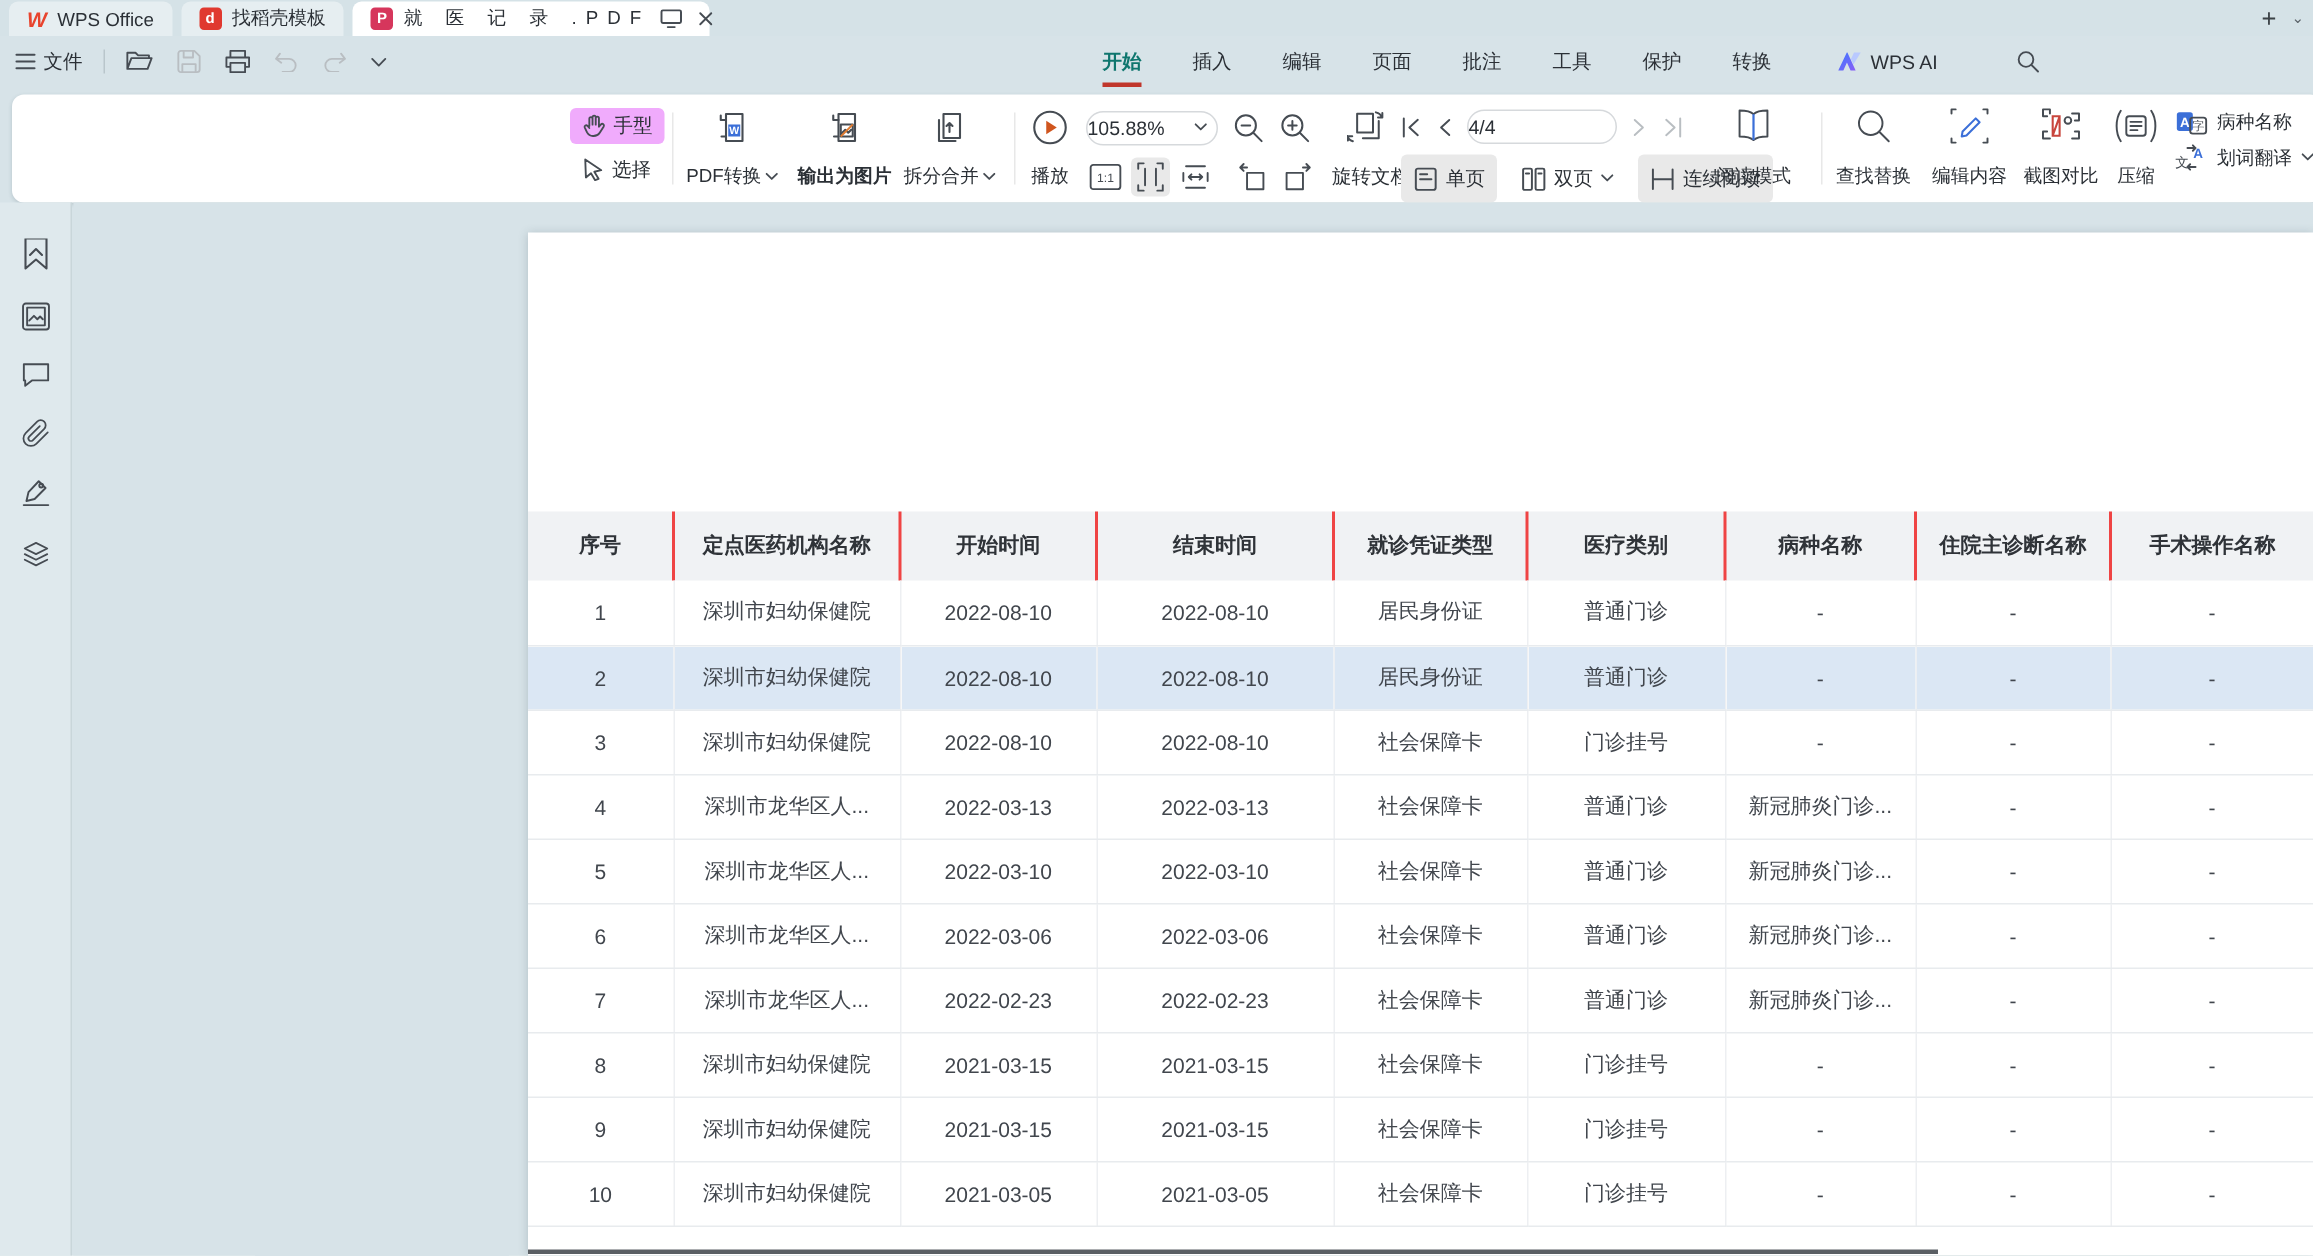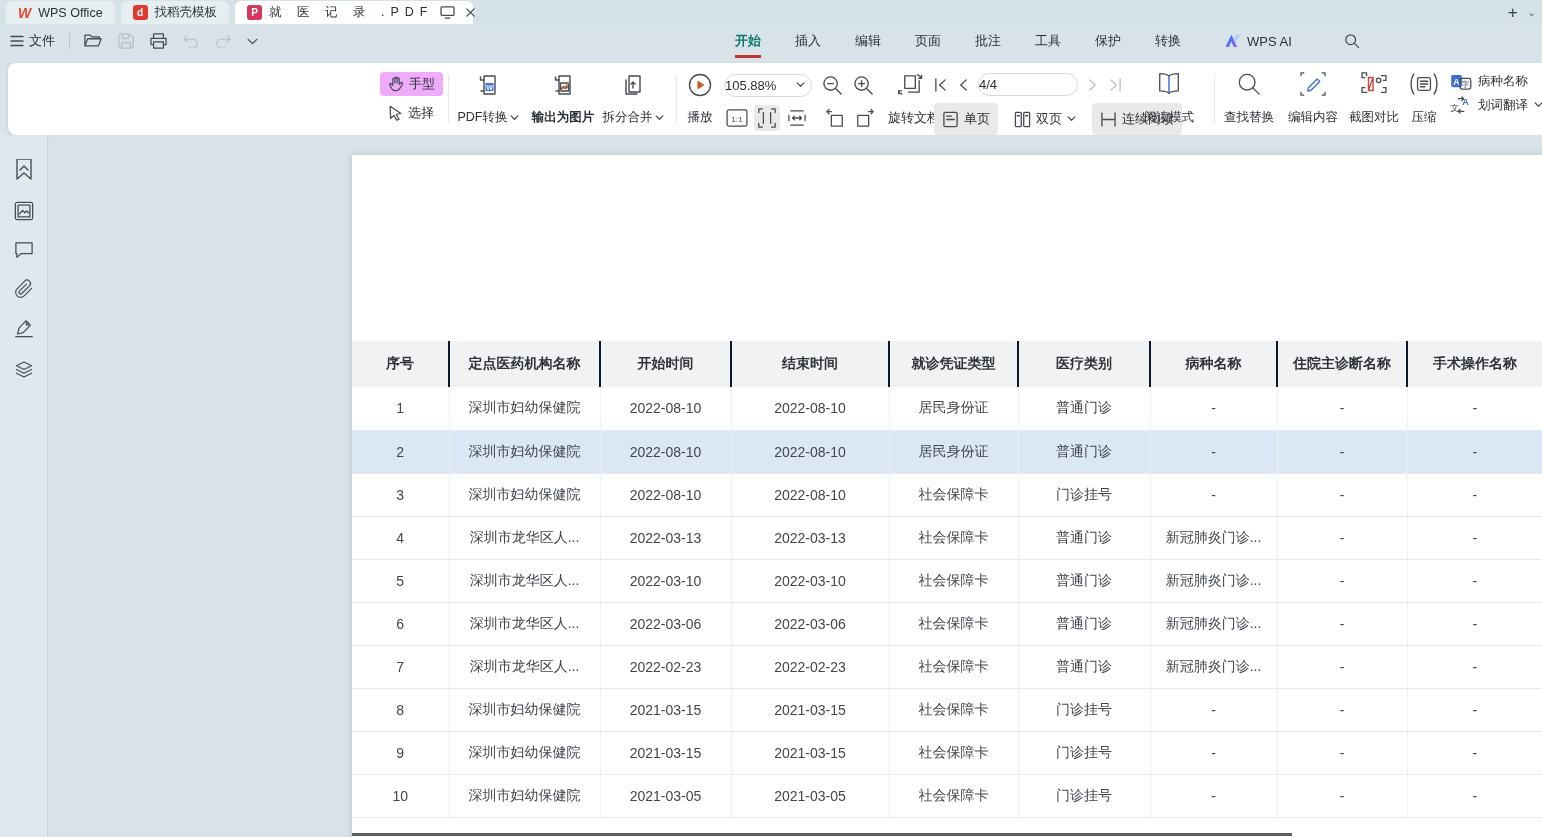--- a/index.html
+++ b/index.html
@@ -55,21 +55,21 @@
   .tr-stack .row { display:flex; align-items:center; gap:6px; white-space:nowrap; }
 
   
   .siderail { position:absolute; left:0; top:135px; width:48px; bottom:0; background:#dfe9ed; border-right:1px solid #c9d6da;
     display:flex; flex-direction:column; align-items:center; gap:20px; padding-top:24px; }
   .canvas { position:absolute; left:49px; top:135px; right:0; bottom:0; background:#d7e3e8; }
   .page { position:absolute; left:303px; top:20px; width:1190px; height:682px; background:#ffffff; box-shadow:0 0 6px rgba(60,80,90,.25); }
 
   
   table.rec { border-collapse:collapse; table-layout:fixed; width:1190px; position:absolute; left:0; top:186px; font-size:14px; color:#41464d; }
-  table.rec th { background:#f0f2f4; font-weight:bold; color:#2f3338; height:46px; border-right:2px solid #0f172a; font-size:14px; }
+  table.rec th { background:#f0f2f4; font-weight:bold; color:#2f3338; height:46px; border-right:2px solid #ef4444; font-size:14px; }
   table.rec th:last-child { border-right:none; }
   table.rec td { height:43px; text-align:center; border-bottom:1px solid #e8ebee; border-right:1px solid #edeff2; background:#fff; white-space:nowrap; overflow:hidden; }
   table.rec td:last-child { border-right:none; }
   table.rec tr.hl td { background:#dbe7f4; }
   .table-endline { position:absolute; left:0; top:678px; width:940px; height:3px; background:#5a5f64; }
 
   svg { display:block; }
   .ic { stroke:#464c53; fill:none; stroke-width:1.4; stroke-linecap:round; stroke-linejoin:round; }
   .ic-dis { stroke:#b9bec2; }
 </style>

